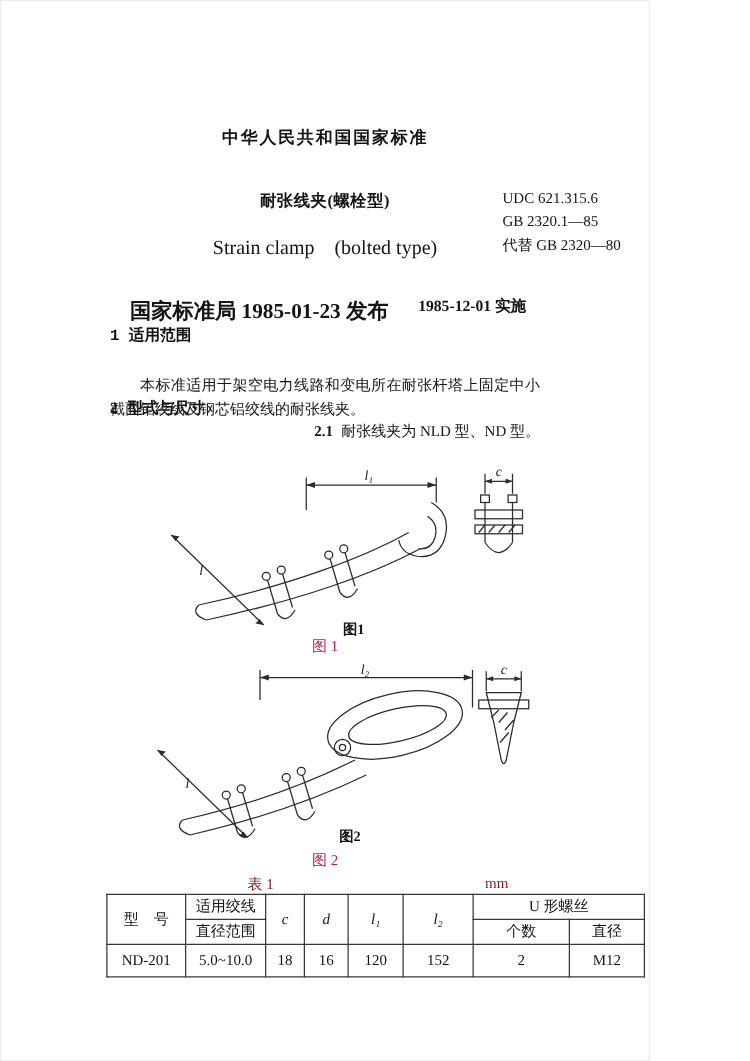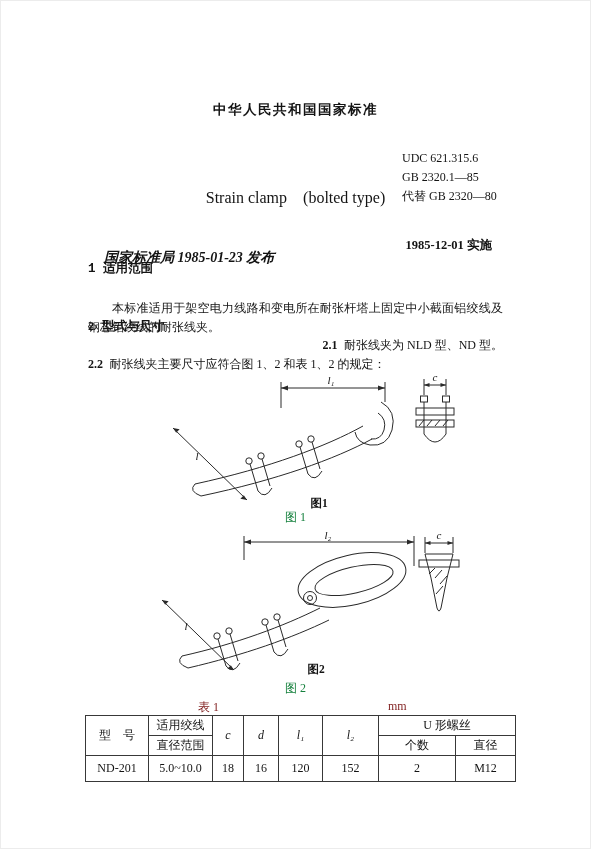--- a/index.html
+++ b/index.html
@@ -1,40 +1,40 @@
 <!DOCTYPE html>
 <html><head>
 <meta charset="utf-8">
 <style>
   html,body{margin:0;padding:0;background:#ffffff;}
-  .page{position:relative;width:591px;height:849px;background:#ffffff;
+  .page{position:relative;width:520px;height:849px;background:#ffffff;
         font-family:"Liberation Serif","DejaVu Serif",serif;color:#141414;
         box-shadow:inset 0 0 0 1px #ececec;overflow:hidden;}
   .abs{position:absolute;}
   .center{left:0;right:0;text-align:center;}
   .hdr-title{top:101px;font-size:13.5px;font-weight:bold;letter-spacing:1.5px;}
   .doc-title{top:152px;font-size:13px;font-weight:bold;letter-spacing:.5px;}
   .udc-block{top:149px;left:402px;font-size:12px;font-weight:normal;line-height:19px;}
   .en-title{top:188px;font-size:16px;}
-  .issued{top:249px;left:104px;font-size:14px;font-weight:bold;font-style:italic;}
+  .issued{top:237px;left:104px;font-size:17px;font-weight:bold;}
   .effective{top:237px;right:99px;font-size:12.5px;font-weight:bold;}
   .sec-head{left:88px;font-size:12.5px;font-weight:bold;}
   .sec-head b{margin-right:.6em;}
   .s1{top:260px;font-family:Liberation Mono, monospace;}
   .para{top:279px;left:88px;right:88px;font-size:12px;line-height:19px;
         text-indent:2em;text-align:justify;margin-top:20px;}
   .s2{top:318px;}
   .clause{left:88px;right:88px;font-size:12px;}
   .clause b{margin-right:.55em;}
   .c21{top:337px;text-align:right;}
   .c22{top:356px;}
   .fig-wrap{left:0;right:0;text-align:center;line-height:0;}
   .f1{top:372px;}
   .f2{top:528px;}
-  .figcap{font-size:12px;color:#15803d;}
+  .figcap{font-size:12px;color:#be185d;}
   .cap1{top:509px;}
   .cap2{top:680px;}
   .tbl-label{top:699px;font-size:12px;color:#7f1d1d;}
   .tl1{left:198px;}
   .tl2{left:388px;}
   table.tbl{position:absolute;top:715px;left:85px;border-collapse:collapse;table-layout:fixed;}
   .tbl th,.tbl td{border:1px solid #383838;font-size:12px;font-weight:normal;
                   text-align:center;vertical-align:middle;padding:0 2px;height:19px;}
   .tbl .datarow td{height:25px;margin-top:28px;}
   .it{font-style:italic;}
@@ -42,20 +42,21 @@
   svg .figlbl{font:bold 11.5px "Liberation Serif",serif;fill:#141414;}
   svg text{text-anchor:middle;}
 </style>
 </head>
 <body>
 
 <div class="page">
 
   <div class="abs center hdr-title">中华人民共和国国家标准</div>
 
+  <div class="abs center doc-title">耐张线夹(螺栓型)</div>
 
   <div class="abs udc-block">
     <div>UDC 621.315.6</div>
     <div>GB 2320.1—85</div>
     <div>代替 GB 2320—80</div>
   </div>
 
   <div class="abs center en-title">Strain clamp　(bolted type)</div>
 
   <div class="abs issued">国家标准局 1985-01-23 发布</div>
@@ -68,23 +69,20 @@
   <div class="abs para">本标准适用于架空电力线路和变电所在耐张杆塔上固定中小截面铝绞线及钢芯铝绞线的耐张线夹。</div>
 
   <div class="abs sec-head s2">
     <b>2</b><b>型式与尺寸</b>
   </div>
 
   <div class="abs clause c21">
     <b>2.1</b><span>耐张线夹为 NLD 型、ND 型。</span>
   </div>
 
-  <div class="abs clause c22">
-    <b>2.2</b><span>耐张线夹主要尺寸应符合图 1、2 和表 1、2 的规定：</span>
-  </div>
 
   <div class="abs fig-wrap f1">
     <svg width="330" height="138" viewBox="0 0 330 138">
       <g stroke="#2a2a2a" stroke-width="1" fill="none">
 
         <line x1="150" y1="16" x2="254" y2="16"></line>
         <line x1="150" y1="10" x2="150" y2="36"></line>
         <line x1="254" y1="10" x2="254" y2="30"></line>
         <path d="M150 16 l7 -2.4 v4.8 Z" fill="#2a2a2a" stroke="none"></path>
         <path d="M254 16 l-7 -2.4 v4.8 Z" fill="#2a2a2a" stroke="none"></path>

